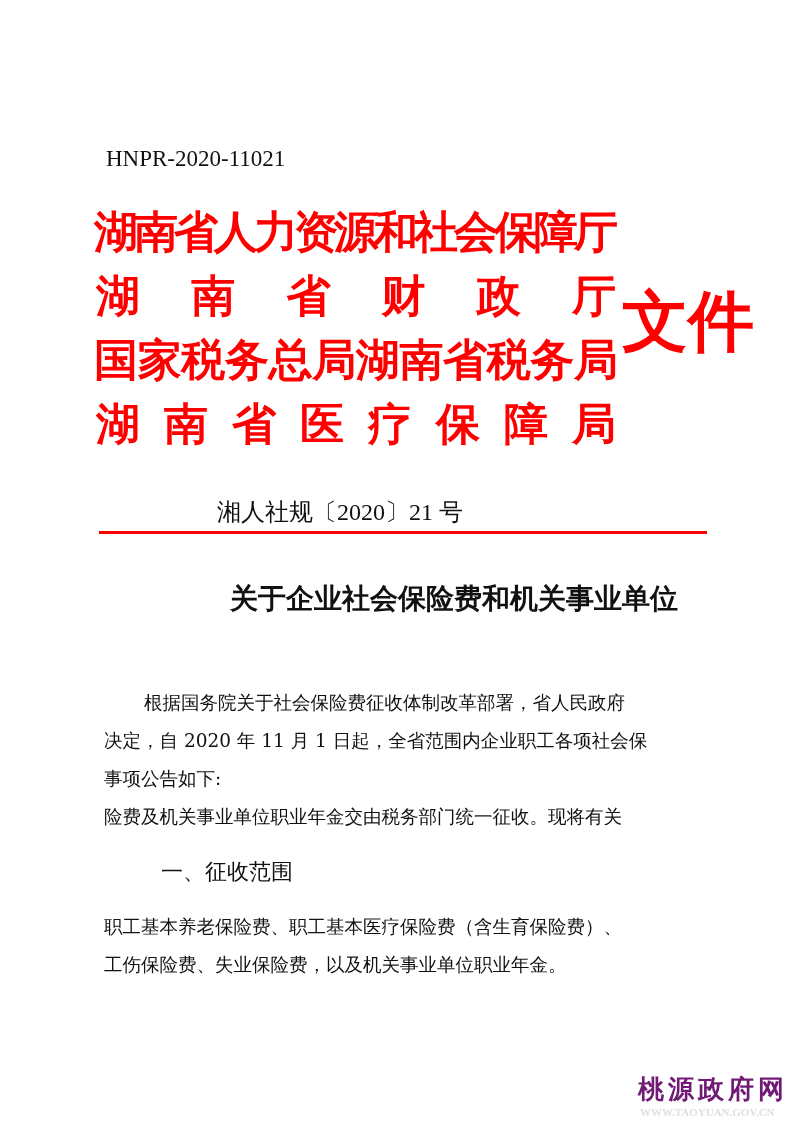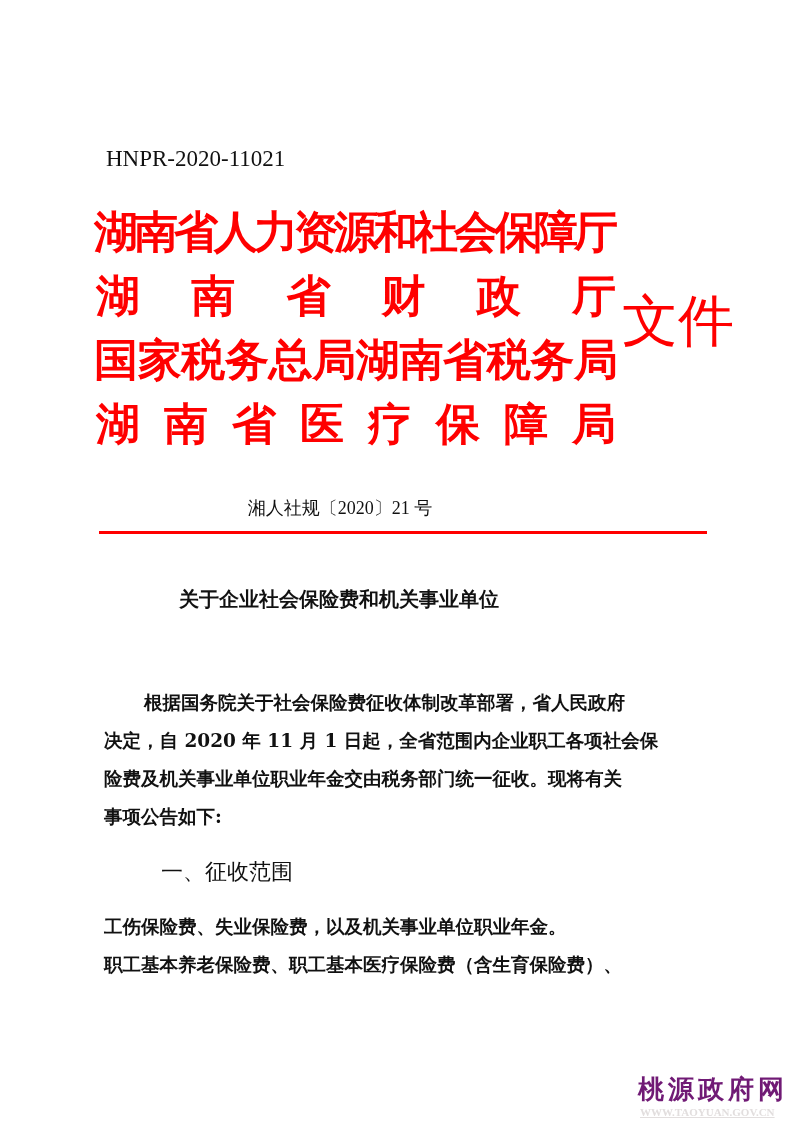--- a/index.html
+++ b/index.html
@@ -2,30 +2,30 @@
 <html><head>
 <meta charset="utf-8">
 <style>
   html, body { margin: 0; padding: 0; background: #ffffff; }
   body { width: 793px; height: 1122px; position: relative; overflow: hidden; font-family: "DejaVu Serif", serif; color: #111; }
   .doc-id { position: absolute; left: 106px; top: 146px; font-family: "Liberation Serif", serif; font-size: 23px; color: #111; }
   .issuers { position: absolute; left: 96px; top: 200px; width: 520px; }
   .issuer { color: #ff0000; font-family: "DejaVu Serif", serif; font-weight: bold; font-size: 44px; line-height: 64px; height: 64px; white-space: nowrap; display: flex; justify-content: space-between; letter-spacing: 0; }
   .issuer.tight span { margin: 0 -2px; }
   .issuer span { display: inline-block; }
-  .wenjian { position: absolute; left: 622px; top: 286px; color: #ff0000; font-family: "DejaVu Serif", serif; font-weight: normal; font-size: 56px; line-height: 70px; white-space: nowrap; }
-  .doc-number { position: absolute; left: 0; width: 680px; top: 496px; text-align: center; font-family: "Liberation Serif", "DejaVu Serif", serif; font-size: 18px; color: #111; }
+  .wenjian { position: absolute; left: 622px; top: 286px; color: #ff0000; font-family: "DejaVu Serif", serif; font-weight: bold; font-size: 66px; line-height: 70px; white-space: nowrap; }
+  .doc-number { position: absolute; left: 0; width: 680px; top: 496px; text-align: center; font-family: "Liberation Serif", "DejaVu Serif", serif; font-size: 24px; color: #111; }
   .red-rule { position: absolute; left: 99px; top: 531px; width: 608px; height: 3px; background: #ff0000; }
-  .title { position: absolute; left: 0; width: 678px; top: 578px; text-align: center; font-family: "DejaVu Serif", serif; font-weight: bold; font-size: 20px; line-height: 42px; color: #111; }
+  .title { position: absolute; left: 0; width: 678px; top: 578px; text-align: right; font-family: "DejaVu Serif", serif; font-weight: bold; font-size: 28px; line-height: 42px; color: #111; }
   .body { position: absolute; left: 104px; top: 684px; width: 604px; font-family: "DejaVu Serif", serif; font-size: 18.5px; line-height: 38px; color: #111; }
   .para { text-indent: 40px; margin: 0; text-align: justify; text-align-last: left; }
-  .line { display: block; white-space: nowrap; font-weight: bold; }
+  .line { display: block; white-space: nowrap; }
   .section-heading { font-family: "DejaVu Sans", sans-serif; font-weight: normal; font-size: 22px; padding-left: 40px; margin: 17px; line-height: 38px; }
   .watermark { position: absolute; left: 638px; top: 1072px; color: #701a75; font-family: "DejaVu Serif", serif; font-weight: bold; font-size: 26px; letter-spacing: 4px; white-space: nowrap; }
-  .watermark-url { position: absolute; left: 640px; top: 1106px; color: #e2dede; font-family: "Liberation Serif", serif; font-weight: bold; font-size: 11px; white-space: nowrap; text-decoration: underline; }
+  .watermark-url { position: absolute; left: 640px; top: 1106px; color: #e2dede; font-family: "Liberation Serif", serif; font-weight: bold; font-size: 11px; white-space: nowrap; }
 </style>
 </head>
 <body>
 
 <div class="doc-id">HNPR-2020-11021</div>
 
 <div class="issuers">
   <div class="issuer tight">
       <span>湖</span>
       <span>南</span>
@@ -80,24 +80,24 @@
 <div class="red-rule"></div>
 
 <div class="title">
   <div>关于企业社会保险费和机关事业单位</div>
 </div>
 
 <div class="body">
   <p class="para">
     <span class="line">根据国务院关于社会保险费征收体制改革部署，省人民政府</span>
     <span class="line" style="margin-left:-40px">决定，自 2020 年 11 月 1 日起，全省范围内企业职工各项社会保</span>
+    <span class="line" style="margin-left:-40px">事项公告如下:</span>
     <span class="line" style="margin-left:-40px">险费及机关事业单位职业年金交由税务部门统一征收。现将有关</span>
-    <span class="line" style="margin-left:-40px">事项公告如下:</span>
   </p>
   <p class="section-heading">一、征收范围</p>
   <p class="para">
+    <span class="line" style="margin-left:-40px">职工基本养老保险费、职工基本医疗保险费（含生育保险费）、</span>
     <span class="line" style="margin-left:-40px">工伤保险费、失业保险费，以及机关事业单位职业年金。</span>
-    <span class="line" style="margin-left:-40px">职工基本养老保险费、职工基本医疗保险费（含生育保险费）、</span>
   </p>
 </div>
 
 <div class="watermark">桃源政府网</div>
 <div class="watermark-url">WWW.TAOYUAN.GOV.CN</div>
 
 </body></html>

